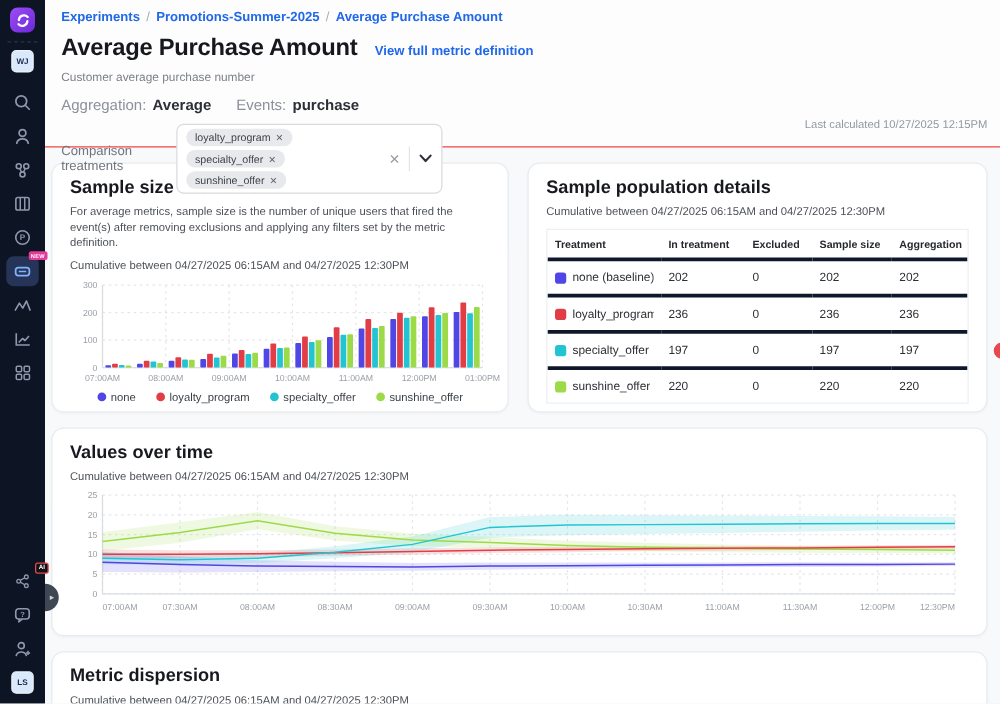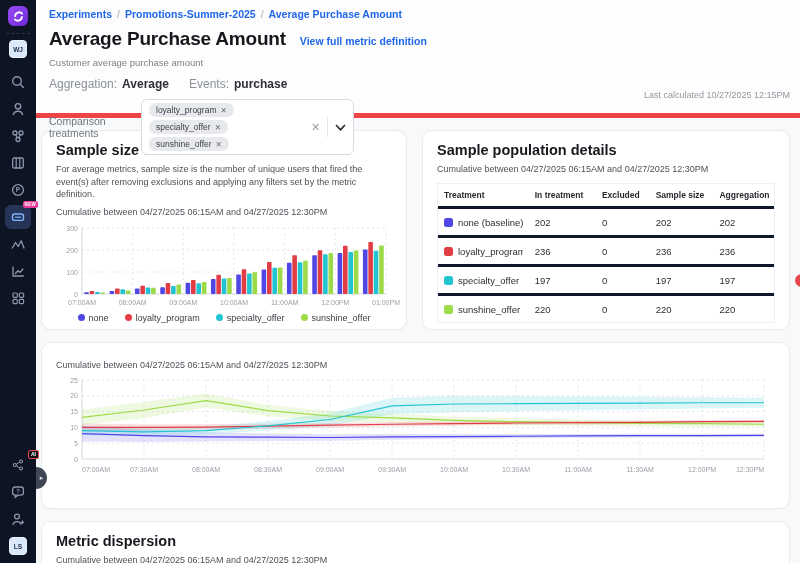--- a/index.html
+++ b/index.html
@@ -16,21 +16,21 @@
   .side-btn.selected{background:#263457;}
   .side-btn svg{display:block;}
   .badge-new{position:absolute;top:-4px;right:-7px;background:#e73a98;color:#fff;font-size:4.5px;font-weight:bold;padding:1px 2px;border-radius:2px;letter-spacing:.3px;}
   .side-bottom{margin-top:auto;display:flex;flex-direction:column;align-items:center;padding-bottom:8px;}
   .ai-badge{position:absolute;top:-3px;right:-8px;background:#101218;border:1px solid #e5484d;color:#fff;font-size:5px;font-weight:bold;padding:0 2px;border-radius:2px;line-height:7px;}
   .handle{position:absolute;left:36px;top:467px;width:11px;height:22px;background:#3f4654;border-radius:0 11px 11px 0;display:flex;align-items:center;justify-content:center;color:#cfd3da;font-size:7px;z-index:6;cursor:pointer;}
   .red-peek{position:absolute;right:-8px;top:274px;width:13px;height:13px;border-radius:50%;background:#e5484d;z-index:6;cursor:pointer;}
 
   
   .content{flex:1;display:flex;flex-direction:column;height:100%;overflow:hidden;}
-  .page-header{background:#fdfdfe;padding:8px 8px 0 13px;position:relative;border-bottom:5px solid #ef4444;height:118px;flex:0 0 118px;}
+  .page-header{background:#fdfdfe;padding:8px 8px 0 13px;position:relative;border-bottom:1px solid #ef4444;height:118px;flex:0 0 118px;}
   .breadcrumb{font-size:10.5px;font-weight:bold;color:#2168e8;display:flex;gap:0;align-items:center;}
   .crumb{cursor:pointer;}
   .crumb-sep{color:#a7adb5;font-weight:normal;margin:0 5px;}
   .title-row{display:flex;align-items:baseline;margin-top:8px;}
   .page-title{font-size:19px;font-weight:bold;color:#16181d;margin:0;letter-spacing:-0.2px;}
   .def-link{font-size:10.5px;font-weight:bold;color:#2168e8;margin-left:14px;cursor:pointer;}
   .metric-desc{font-size:9.5px;color:#7c8188;margin:7px 0 0;}
   .agg-row{display:flex;margin-top:9px;font-size:12px;align-items:center;}
   .lbl{color:#8b9099;margin-right:5px;}
   .val{color:#2c2f35;font-weight:bold;}
@@ -209,21 +209,21 @@
           <span class="crumb">Experiments</span>
           <span class="crumb-sep">/</span>
           <span class="crumb">Promotions-Summer-2025</span>
           <span class="crumb-sep">/</span>
           <span class="crumb">Average Purchase Amount</span>
         </nav>
       <div class="title-row">
         <h1 class="page-title">Average Purchase Amount</h1>
         <span class="def-link">View full metric definition</span>
       </div>
-      <p class="metric-desc">Customer average purchase amount</p>
+      <p class="metric-desc">Customer average purchase number</p>
       <div class="agg-row">
         <span class="lbl">Aggregation:</span>
         <span class="val">Average</span>
         <span class="lbl ev">Events:</span>
         <span class="val">purchase</span>
       </div>
       <div class="filter-row">
         <span class="filter-label">Comparison treatments</span>
         <div class="ms-box">
           <div class="chips" id="chips-wrap">
@@ -422,20 +422,21 @@
                     <td>220</td>
                     <td>220</td>
                   </tr>
                 </tbody>
               </table>
           </div>
         </article>
       </div>
 
       <article class="card wide">
+        <h2>Values over time</h2>
         <p class="card-range">Cumulative between 04/27/2025 06:15AM and 04/27/2025 12:30PM</p>
         <svg id="line-chart" class="chart" width="716" height="102" viewBox="0 0 716 102">
             <line x1="26" x2="708" y1="84" y2="84" class="grid"></line>
             <text x="22" y="86.5" class="tick" text-anchor="end">0</text>
             <line x1="26" x2="708" y1="68.2" y2="68.2" class="grid"></line>
             <text x="22" y="70.7" class="tick" text-anchor="end">5</text>
             <line x1="26" x2="708" y1="52.4" y2="52.4" class="grid"></line>
             <text x="22" y="54.9" class="tick" text-anchor="end">10</text>
             <line x1="26" x2="708" y1="36.6" y2="36.6" class="grid"></line>
             <text x="22" y="39.1" class="tick" text-anchor="end">15</text>

